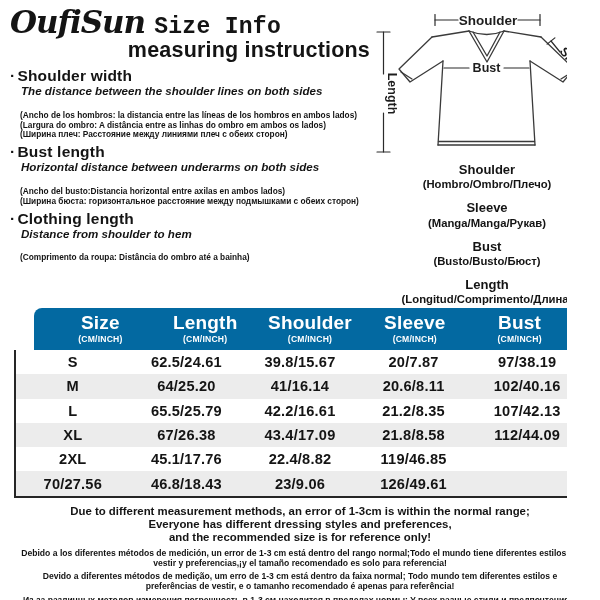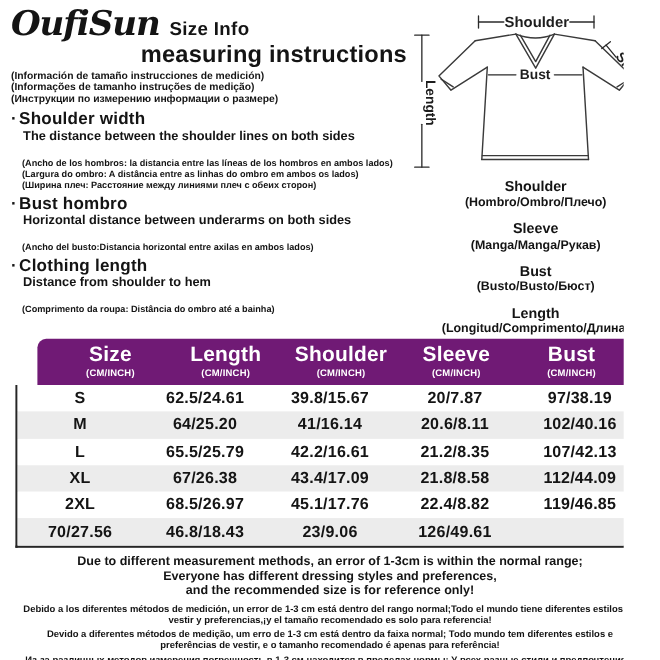--- a/index.html
+++ b/index.html
@@ -7,42 +7,42 @@
         font-family:"Liberation Sans",sans-serif;color:#141414;}
 
   
   .top{position:absolute;top:0;left:0;width:600px;height:307px;display:flex;}
   .left-col{width:374px;box-sizing:border-box;padding:6px 4px 0 10px;}
   .right-col{width:226px;box-sizing:border-box;padding-top:4px;text-align:center;}
 
   .title-row{display:flex;align-items:baseline;gap:9px;}
   .brand{font-family:"DejaVu Serif",serif;font-style:italic;font-weight:bold;
          font-size:31px;letter-spacing:-1px;line-height:1.05;}
-  .title{font-size:17px;font-weight:800;letter-spacing:.3px;}
+  .title{font-size:23px;font-weight:800;letter-spacing:.3px;font-family:Liberation Mono, monospace;}
   .subtitle{font-size:21.5px;font-weight:800;margin-top:-2px;letter-spacing:.2px;text-align:right;}
   .subtitle-trans div{font-size:9.4px;font-weight:600;line-height:1.16;}
   .subtitle-trans{margin-top:2px;}
 
   .section{margin-top:4px;}
   .section-heading{font-size:15.5px;font-weight:800;letter-spacing:.2px;line-height:1.1;}
   .section-heading::before{content:"\00B7";margin-right:2px;}
-  .section-desc{font-size:11.6px;font-weight:600;margin-left:11px;line-height:1.0;margin-top:1px;}
+  .section-desc{font-size:11.6px;font-weight:600;margin-left:11px;line-height:1.0;margin-top:1px;font-style:italic;}
   .section-trans{margin-left:10px;margin-top:14px;max-width:350px;}
   .section-trans div{font-size:8.3px;font-weight:600;line-height:1.07;margin-bottom:1px;}
 
   
   .diagram{display:block;margin:2px auto 0;}
   .legend{margin-top:5px;}
   .legend-item{margin-bottom:10px;}
   .legend-name{font-size:13px;font-weight:800;line-height:1.1;}
   .legend-trans{font-size:11.3px;font-weight:600;line-height:1.15;margin-top:1px;}
 
   
   .table-wrap{position:absolute;top:308px;left:14px;width:572px;}
-  .thead{display:flex;background:#701a75;color:#ffffff;border-radius:8px 8px 0 0;
+  .thead{display:flex;background:#0369a1;color:#ffffff;border-radius:8px 8px 0 0;
          padding:5px 14px 6px;margin-left:20px;}
   .th{width:20%;text-align:center;}
   .th-label{font-size:19px;font-weight:800;line-height:1.05;letter-spacing:.2px;}
   .th-unit{font-size:8.6px;font-weight:700;margin-top:1px;letter-spacing:.2px;}
   .tbody{border:2px solid #262626;border-top:none;box-sizing:border-box;}
   .tr{display:flex;height:24.3px;align-items:center;background:#ffffff;}
   .tr:nth-child(even){background:#ececec;}
   .td{width:20%;text-align:center;font-size:14.6px;font-weight:700;letter-spacing:.2px;}
 
   
@@ -56,41 +56,37 @@
 <div class="page">
 
   <div class="top">
 
     <div class="left-col">
       <div class="title-row">
         <span class="brand">OufiSun</span>
         <span class="title">Size Info</span>
       </div>
       <div class="subtitle">measuring instructions</div>
-      <div class="subtitle-trans">
-        <div>(Información de tamaño instrucciones de medición)</div>
-        <div>(Informações de tamanho instruções de medição)</div>
-        <div>(Инструкции по измерению информации о размере)</div>
-      </div>
 
       <div class="section">
         <div class="section-heading">Shoulder width</div>
         <div class="section-desc">The distance between the shoulder lines on both sides</div>
         <div class="section-trans">
           <div>(Ancho de los hombros: la distancia entre las líneas de los hombros en ambos lados)</div>
           <div>(Largura do ombro: A distância entre as linhas do ombro em ambos os lados)</div>
           <div>(Ширина плеч: Расстояние между линиями плеч с обеих сторон)</div>
         </div>
       </div>
 
       <div class="section">
-        <div class="section-heading">Bust hombro</div>
+        <div class="section-heading">Bust length</div>
         <div class="section-desc">Horizontal distance between underarms on both sides</div>
         <div class="section-trans">
           <div>(Ancho del busto:Distancia horizontal entre axilas en ambos lados)</div>
+          <div>(Ширина бюста: горизонтальное расстояние между подмышками с обеих сторон)</div>
         </div>
       </div>
 
       <div class="section">
         <div class="section-heading">Clothing length</div>
         <div class="section-desc">Distance from shoulder to hem</div>
         <div class="section-trans">
           <div>(Comprimento da roupa: Distância do ombro até a bainha)</div>
         </div>
       </div>
@@ -214,21 +210,20 @@
       </div>
       <div class="tr">
         <div class="td">XL</div>
         <div class="td">67/26.38</div>
         <div class="td">43.4/17.09</div>
         <div class="td">21.8/8.58</div>
         <div class="td">112/44.09</div>
       </div>
       <div class="tr">
         <div class="td">2XL</div>
-        <div class="td">68.5/26.97</div>
         <div class="td">45.1/17.76</div>
         <div class="td">22.4/8.82</div>
         <div class="td">119/46.85</div>
       </div>
       <div class="tr">
         <div class="td">70/27.56</div>
         <div class="td">46.8/18.43</div>
         <div class="td">23/9.06</div>
         <div class="td">126/49.61</div>
       </div>

